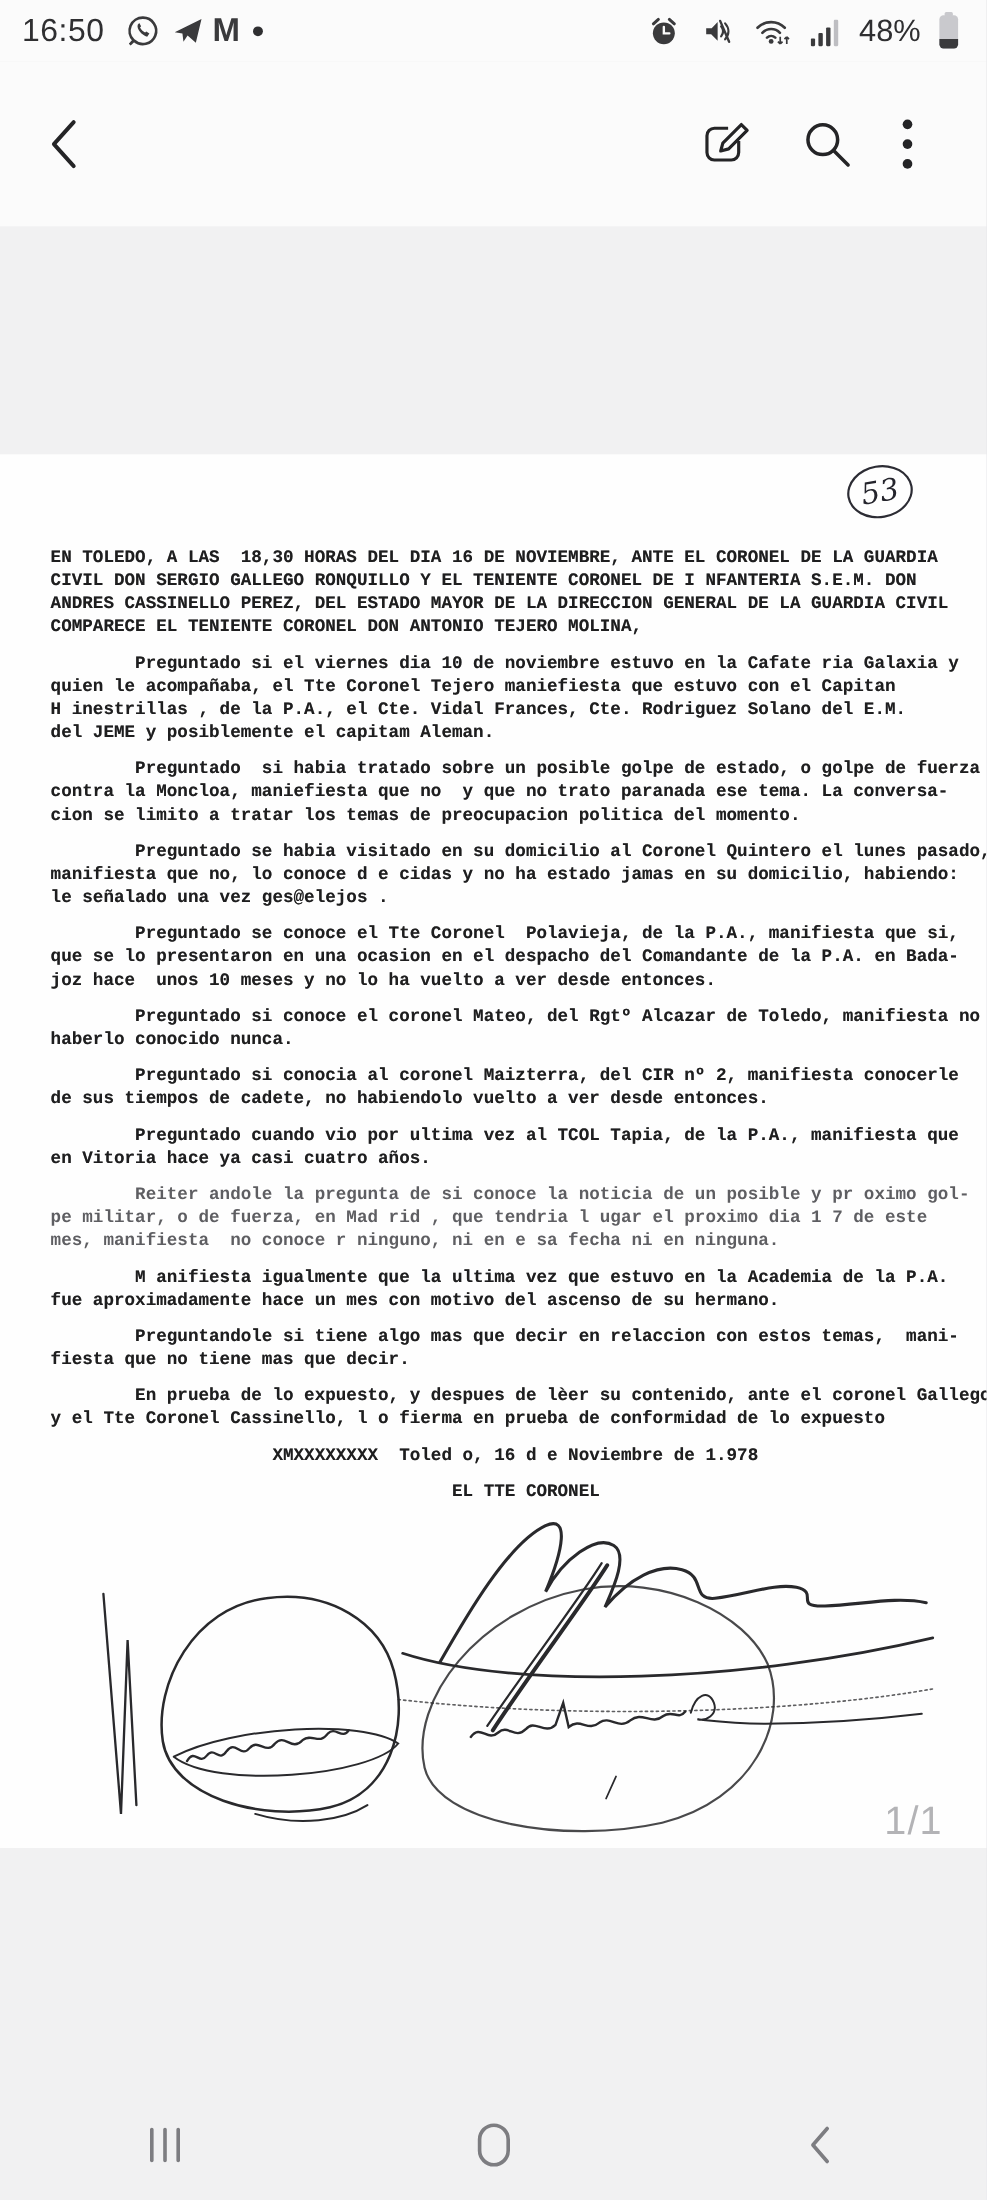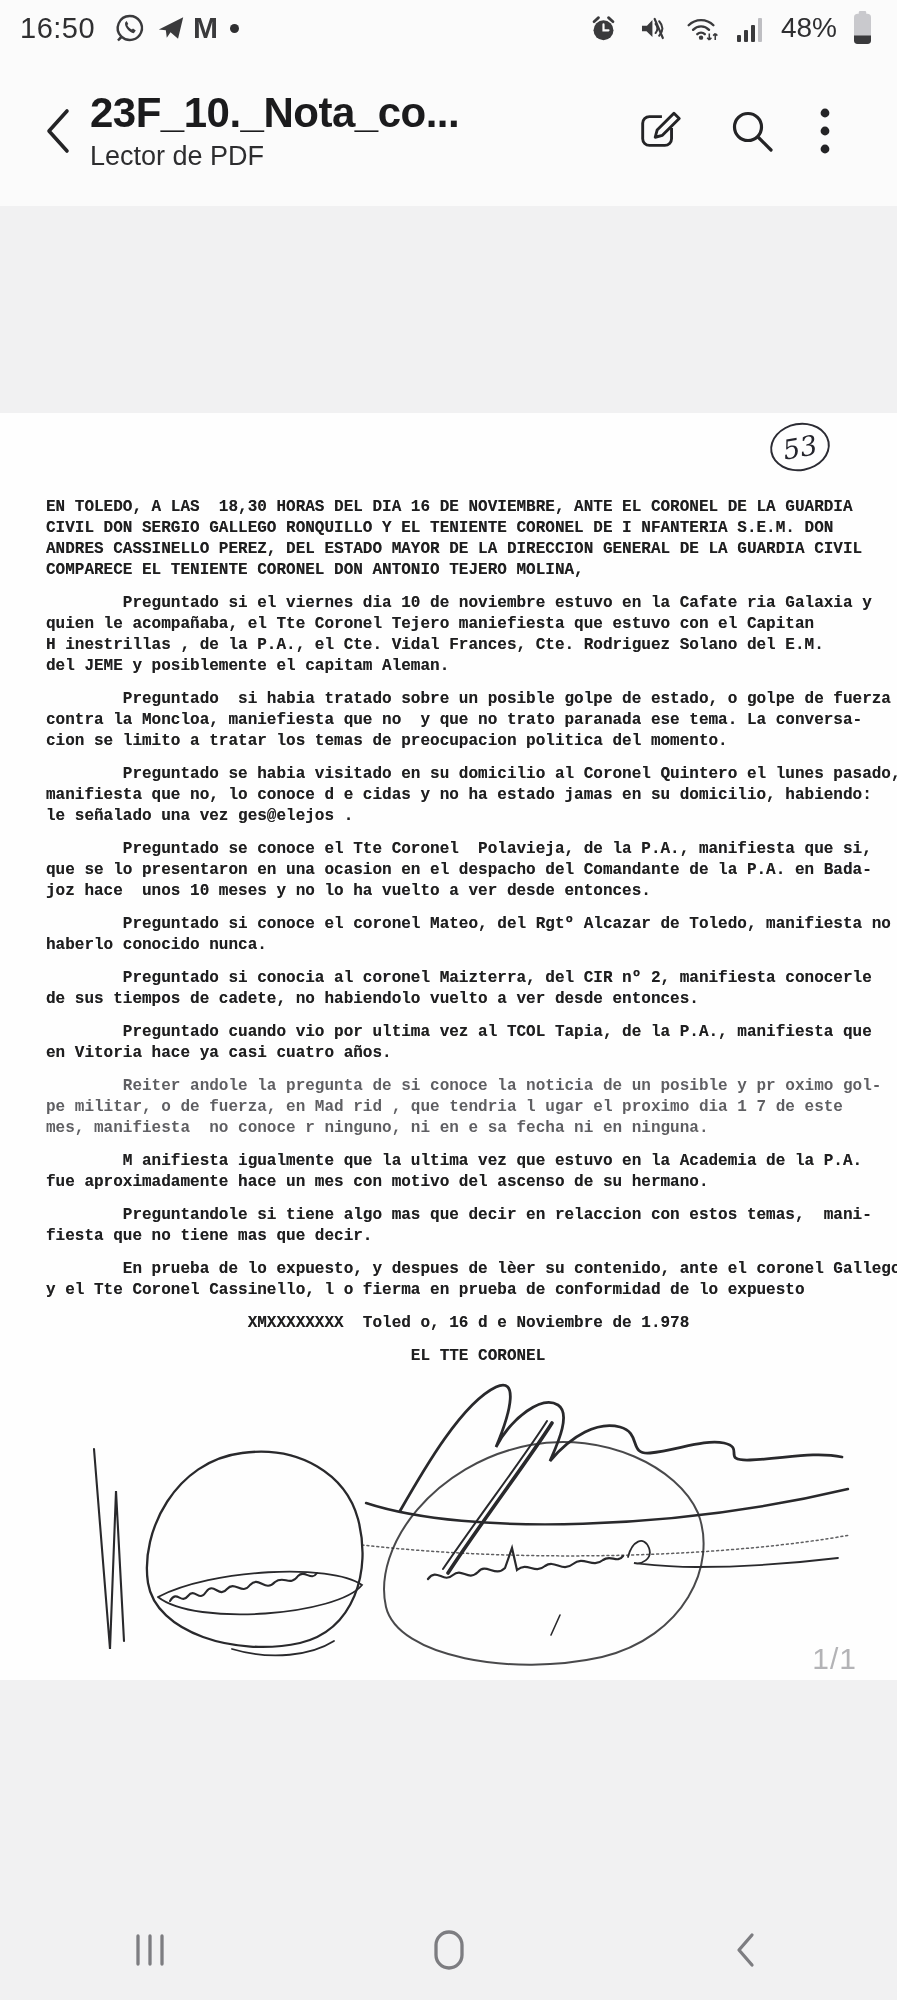--- a/index.html
+++ b/index.html
@@ -31,21 +31,21 @@
   .page{position:relative;width:897px;height:1267px;margin-top:207px;background:#fefefe;overflow:hidden;}
   .doc{position:absolute;left:46px;top:84px;width:860px;}
   .para{margin:0 0 12px 0;font-family:"Liberation Mono","DejaVu Sans Mono",monospace;
         font-weight:bold;font-size:16px;line-height:21px;color:#1e1e1f;white-space:pre;
         text-shadow:0 0 .5px rgba(20,20,20,.5);}
   .para.faded{color:#3c3c40;text-shadow:none;opacity:.82;filter:blur(.3px);}
   .note53{position:absolute;top:10px;left:770px;width:56px;height:44px;border:2.5px solid #2c2c34;
           border-radius:50%;transform:rotate(-10deg);display:flex;align-items:center;justify-content:center;
           font-family:"DejaVu Serif",serif;font-style:italic;font-size:27px;color:#24242c;}
   .sigs{position:absolute;left:0;top:950px;}
-  .pageind{position:absolute;right:40px;bottom:4px;font-size:30px;color:#b3b3b6;letter-spacing:1px;}
+  .pageind{position:absolute;right:40px;bottom:4px;font-size:36px;color:#b3b3b6;letter-spacing:1px;}
 
   
   .navbar{position:absolute;bottom:0;left:0;width:897px;height:100px;background:#f1f1f2;
           display:flex;align-items:center;justify-content:space-between;box-sizing:border-box;padding:0 128px;}
   .nbtn{background:none;border:none;padding:0;cursor:pointer;display:flex;}
 </style>
 </head>
 <body>
 
 <div class="screen">
@@ -106,24 +106,20 @@
       </span>
     </div>
   </div>
 
   <div class="appbar">
     <button class="backbtn">
       <svg width="36" height="58" viewBox="0 0 36 58">
           <path d="M27 9 L9 29 L27 49" fill="none" stroke="#242426" stroke-width="3.6" stroke-linecap="round" stroke-linejoin="round"></path>
         </svg>
     </button>
-    <div class="titles">
-      <div class="apptitle">23F_10._Nota_co...</div>
-      <div class="appsub">Lector de PDF</div>
-    </div>
     <div class="actions">
       <button class="abtn">
         <svg width="50" height="50" viewBox="0 0 52 52" fill="none" stroke="#242426" stroke-width="3">
             <path d="M28 11 H15 a7 7 0 0 0 -7 7 v16 a7 7 0 0 0 7 7 h16 a7 7 0 0 0 7 -7 V23"></path>
             <path d="M23 25 L40.5 7.5 l5.5 5.5 L28.5 30.5 l-7.5 2 z" stroke-linejoin="round"></path>
           </svg>
       </button>
       <button class="abtn">
         <svg width="50" height="50" viewBox="0 0 50 50" fill="none" stroke="#242426" stroke-width="3.2">
             <circle cx="21" cy="21" r="13.5"></circle>

